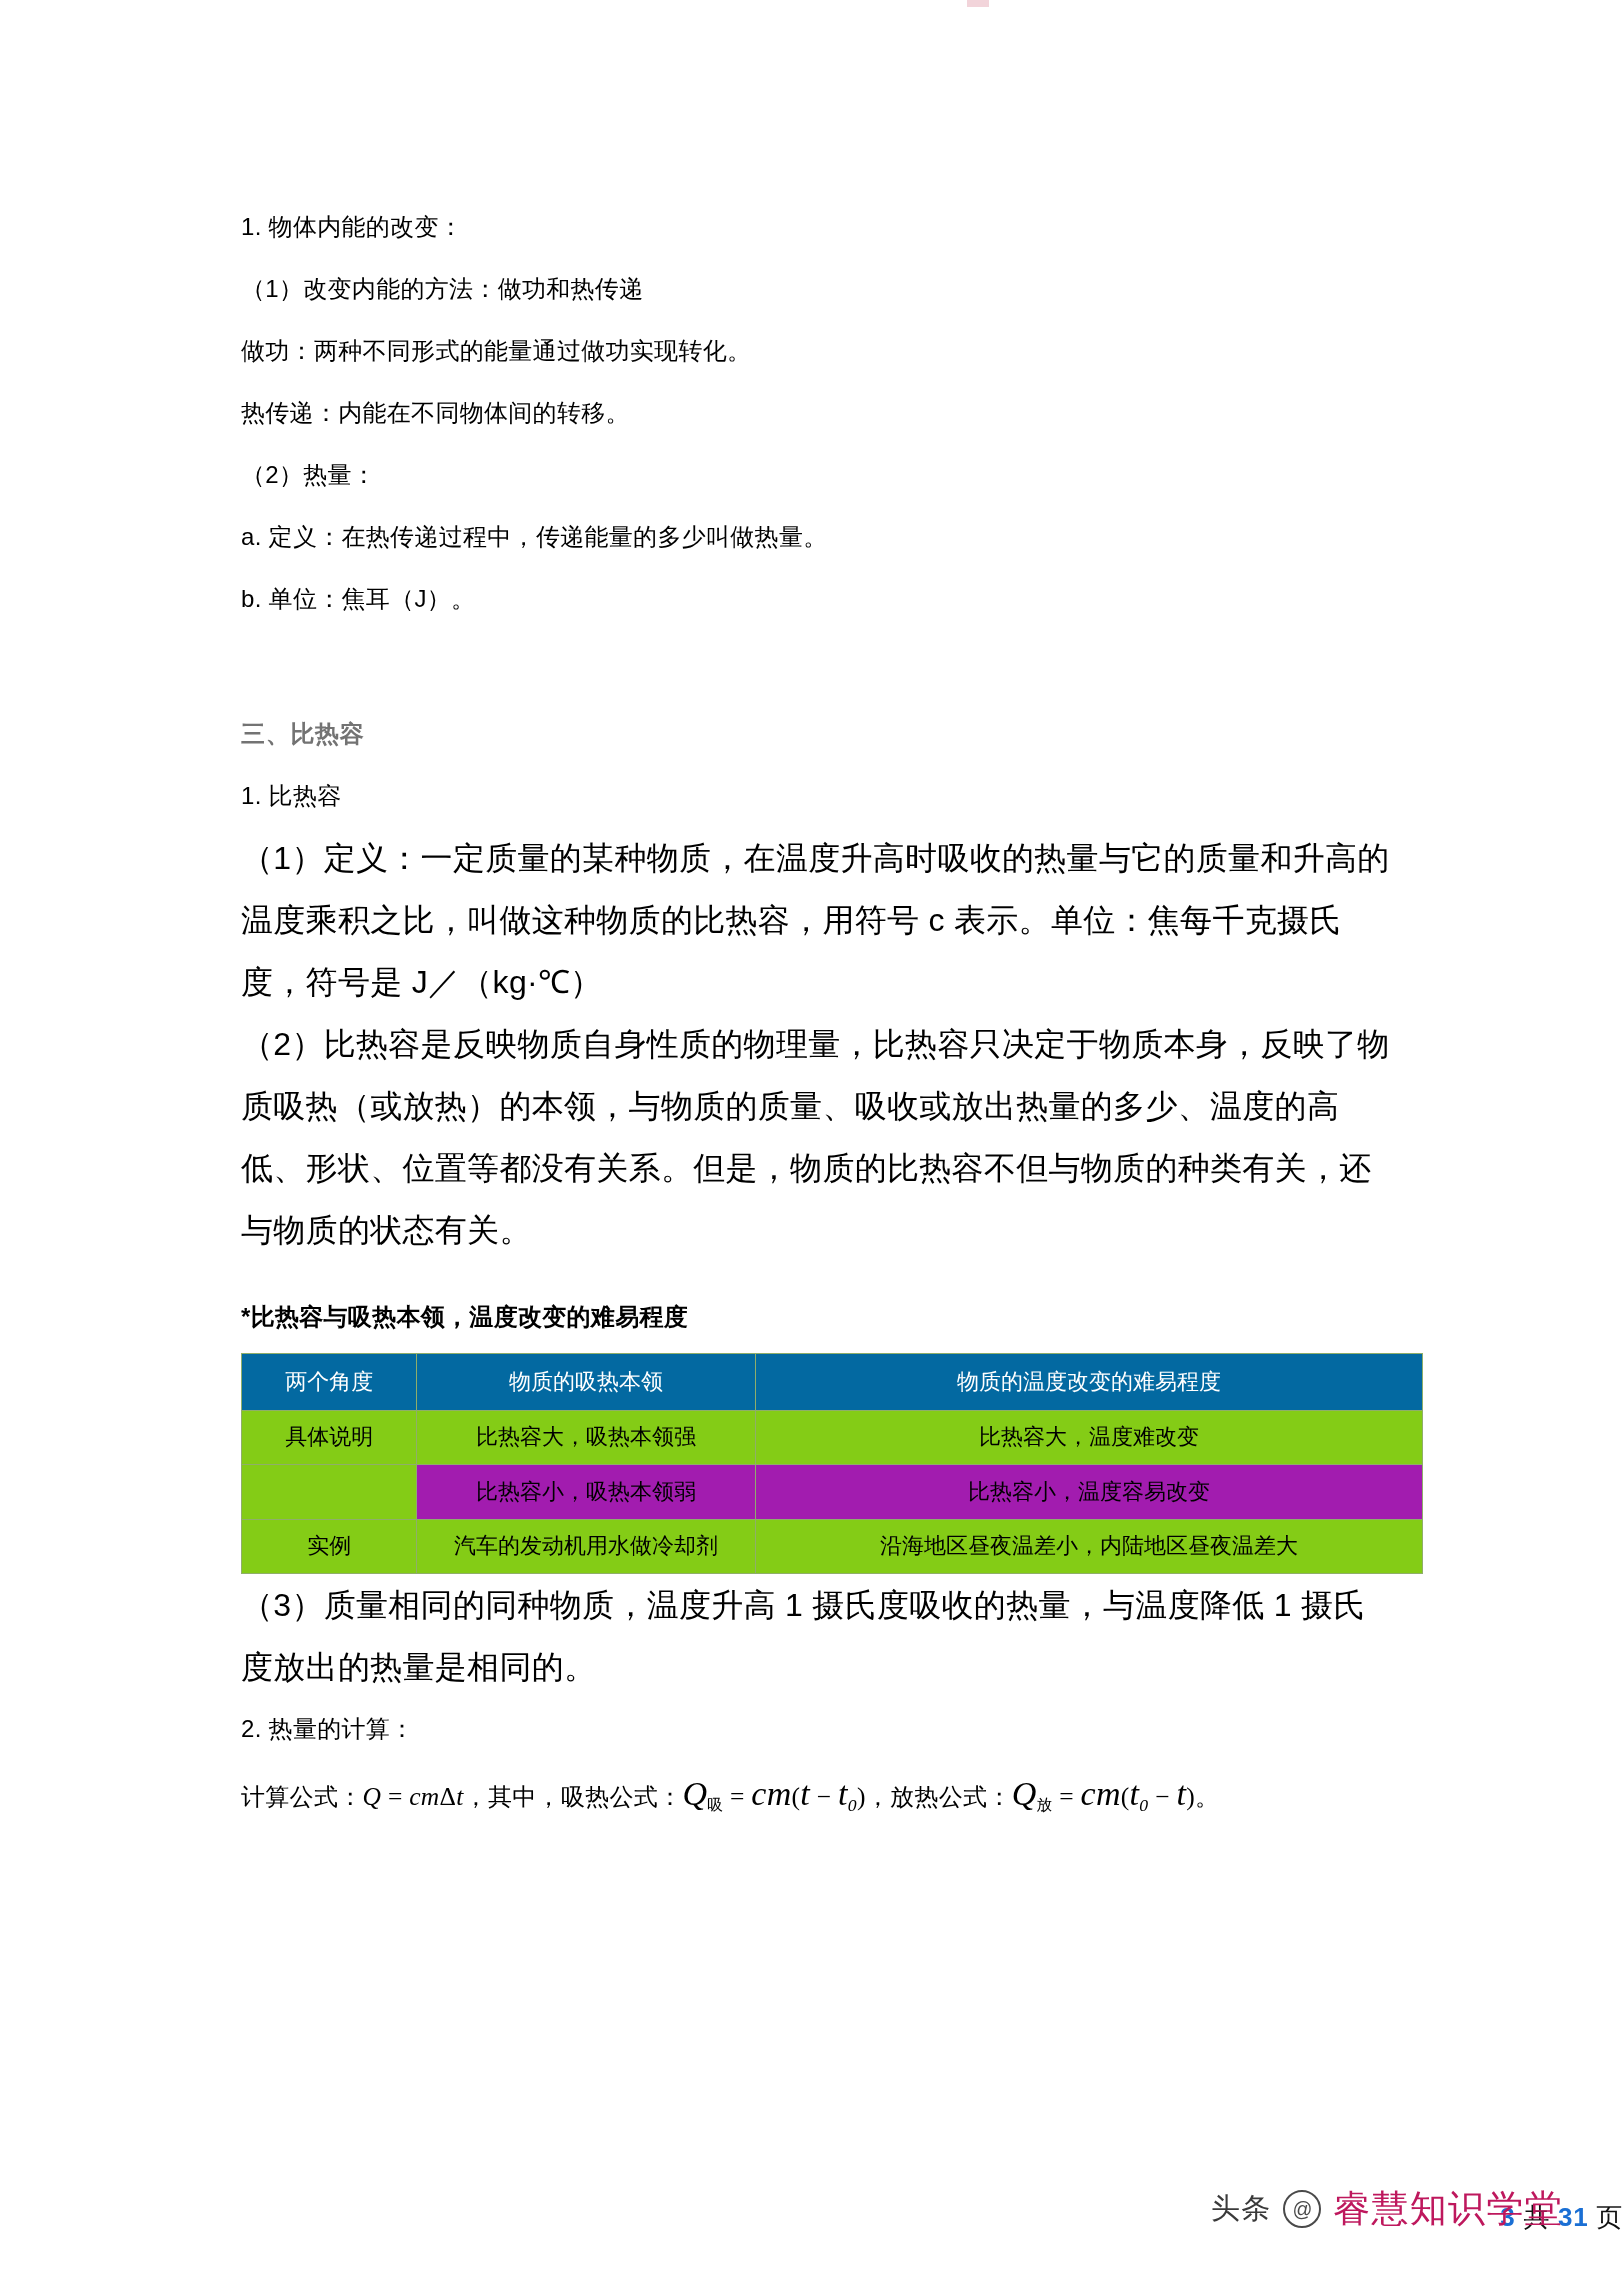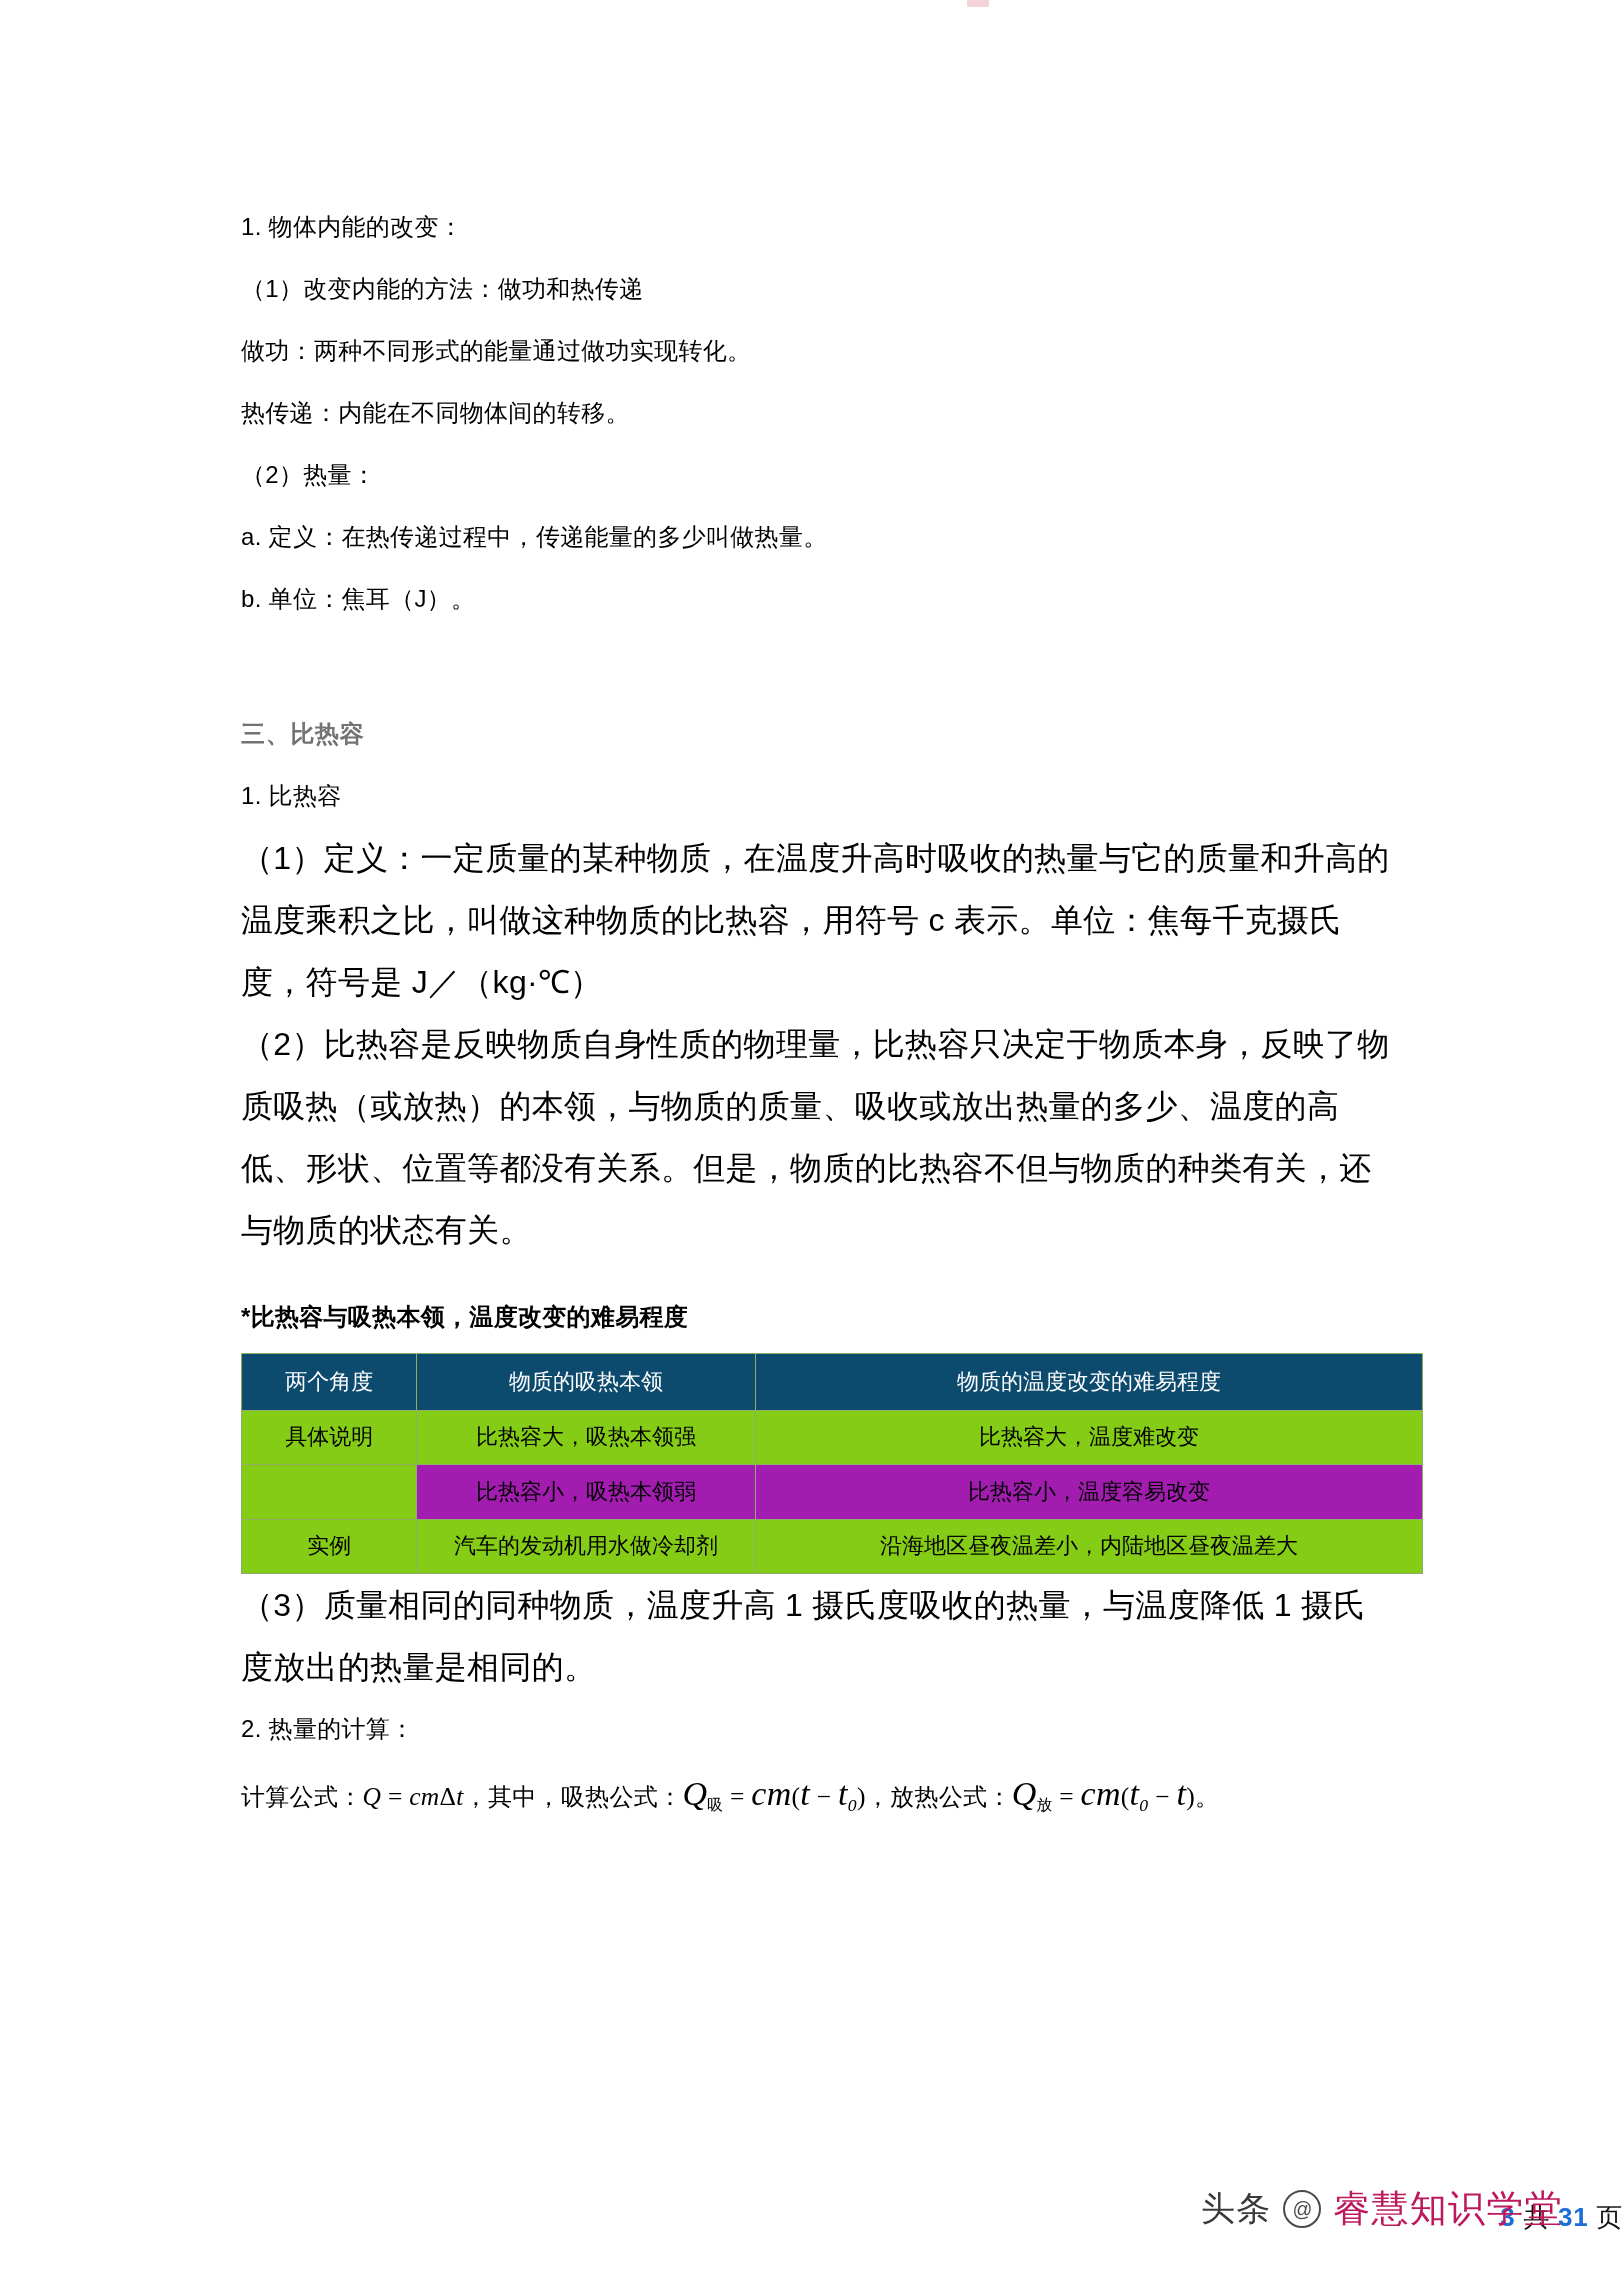--- a/index.html
+++ b/index.html
@@ -68,21 +68,21 @@
   }
   table.cmp td {
     border: 1.3px solid #8fae6a;
     font-size: 22px;
     text-align: center;
     vertical-align: middle;
     padding: 11.8px 5.2px;
     line-height: 30px;
   }
   table.cmp tr.head td {
-    background: #0c4a6e;
+    background: #0369a1;
     color: #ffffff;
     font-weight: normal;
     font-size: 22px;
     padding: 13px 5.2px;
   }
   table.cmp td.tint {
     background: #84cc16;
     margin-top: 8px;
   }
   table.cmp td.plain {
@@ -144,21 +144,21 @@
   .watermark {
     position: absolute;
     right: 60px;
     top: 2184px;
     display: flex;
     align-items: center;
     gap: 11.8px;
     color: #4a4a4a;
   }
   .wm-left {
-    font-size: 34px;
+    font-size: 29px;
     letter-spacing: 1.3px;
     color: #3a3a3a;
   }
   .wm-badge {
     width: 34px; height: 34px;
     border-radius: 50%;
     border: 2px solid #4a4a4a;
     display: flex;
     align-items: center;
     justify-content: center;

